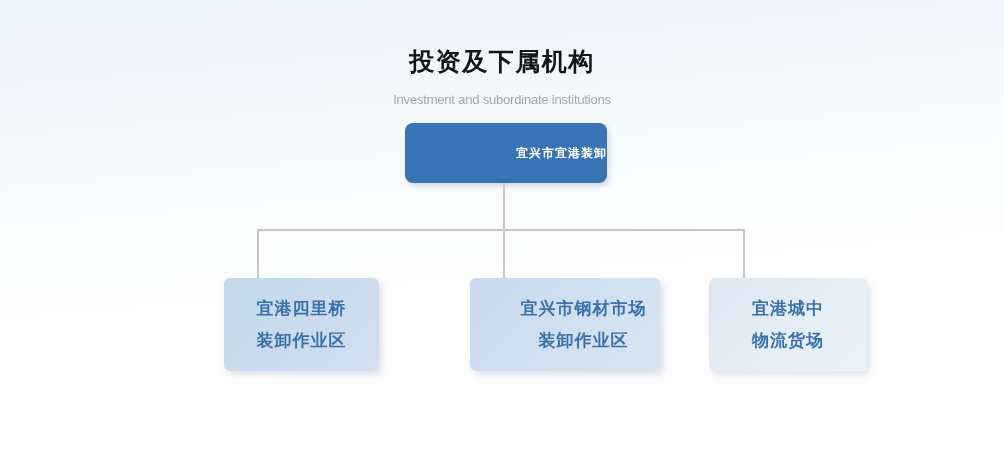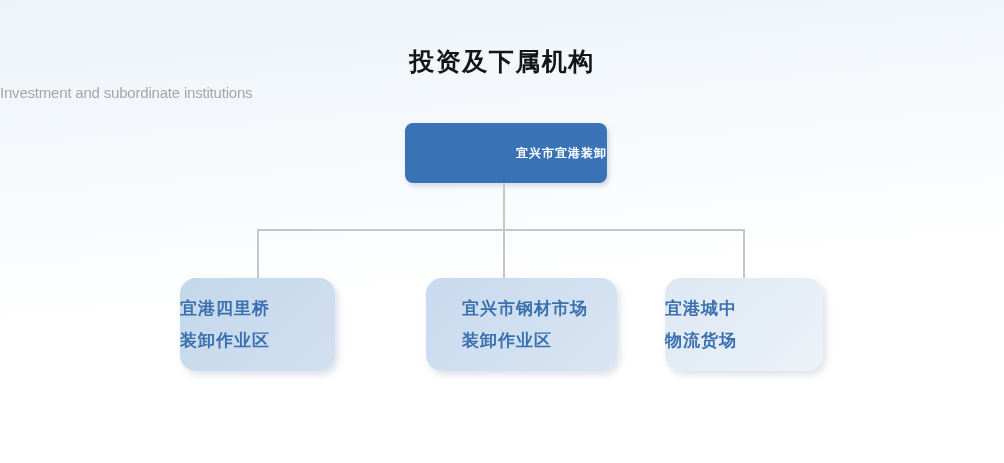--- a/index.html
+++ b/index.html
@@ -10,46 +10,47 @@
   .stage {
     position: relative; width: 1004px; height: 449px; overflow: hidden;
     background: linear-gradient(175deg, #eef3f9 0%, #f5f9fc 30%, #ffffff 62%, #ffffff 100%);
   }
   .title {
     position: absolute; top: 45px; left: 0; width: 100%;
     text-align: center; font-size: 25px; font-weight: 700;
     color: #151515; letter-spacing: 1.5px;
   }
   .subtitle {
-    position: absolute; top: 84px; left: 0; width: 100%;
-    font-size: 15px; font-weight: 400;
+    position: absolute; top: 92px; left: 0; width: 100%;
+    text-align: center; font-size: 13px; font-weight: 400;
     color: #a6a6a6; letter-spacing: -0.2px;
   }
   .root-box {
     position: absolute; left: 405px; top: 123px; width: 202px; height: 60px;
     background: var(--root-box-bg, #3a73b5);
     border-radius: 8px;
     box-shadow: 2px 3px 5px rgba(90, 120, 160, 0.25);
     display: flex; flex-direction: column; justify-content: center; align-items: flex-end;
     color: var(--root-box-text, #ffffff);
     font-size: 12px; font-weight: 700; line-height: 23px; letter-spacing: 1px;
   }
   .connector { position: absolute; background: var(--connector, #c6c6c6); }
   .conn-stem  { left: 503px; top: 183px; width: 2px; height: 47px; }
   .conn-rail  { left: 257px; top: 229px; width: 488px; height: 2px; }
   .conn-drop-1 { left: 257px; top: 230px; width: 2px; height: 48px; }
   .conn-drop-2 { left: 503px; top: 230px; width: 2px; height: 48px; }
   .conn-drop-3 { left: 743px; top: 230px; width: 2px; height: 48px; }
   .child-box {
     position: absolute; top: 278px; width: 155px; height: 93px;
-    border-radius: 16px;
-    display: flex; flex-direction: column; justify-content: center; 
+    border-radius: 6px;
+    display: flex; flex-direction: column; justify-content: center; align-items: center;
     color: var(--child-box-text, #3a70ae);
     font-size: 17px; font-weight: 700; line-height: 32px; letter-spacing: 1px;
     box-shadow: 3px 4px 7px rgba(130, 150, 180, 0.28);
+    margin-left: 44px;
   }
   .child-1 { left: 180px; background: linear-gradient(135deg, #c3d7eb 0%, #d2e0f0 100%); }
   .child-2 { left: 426px; background: linear-gradient(135deg, #c8daee 0%, #d9e5f2 100%); padding-left: 36px; }
   .child-3 { left: 665px; width: 158px; background: linear-gradient(135deg, #dde8f3 0%, #ecf2f8 100%); }
 </style>
 </head>
 <body>
 
 <div class="stage">
 

